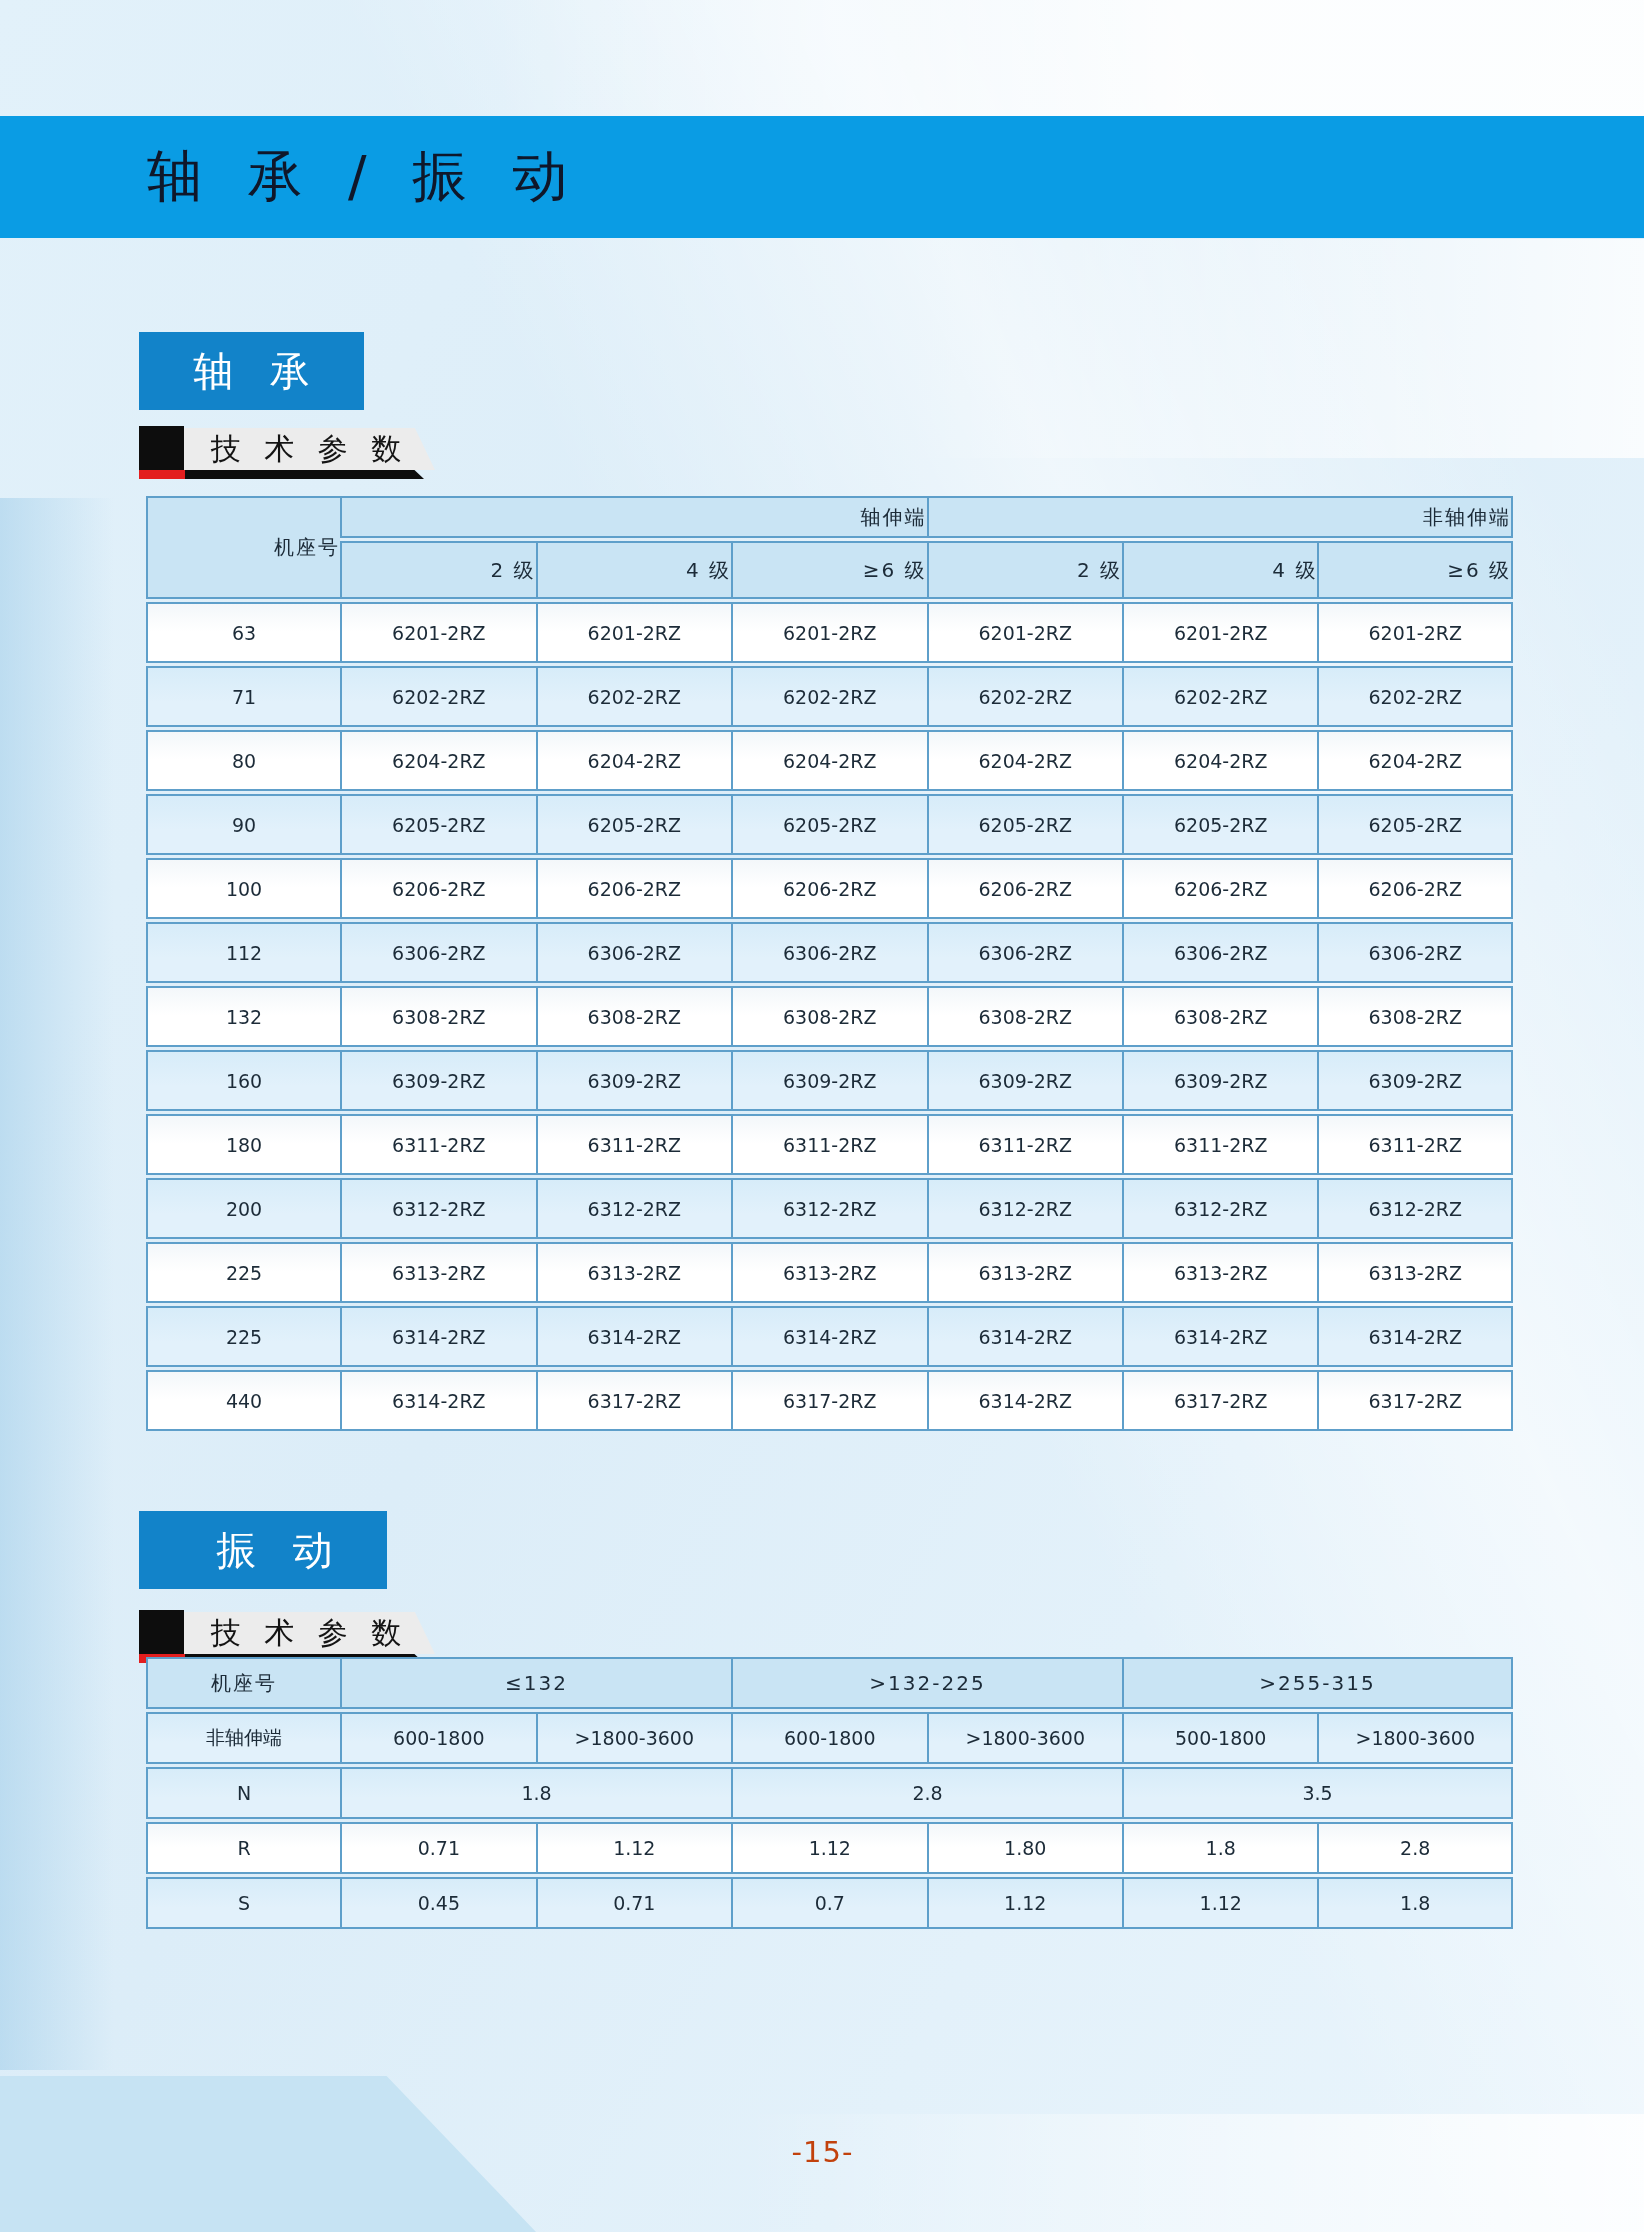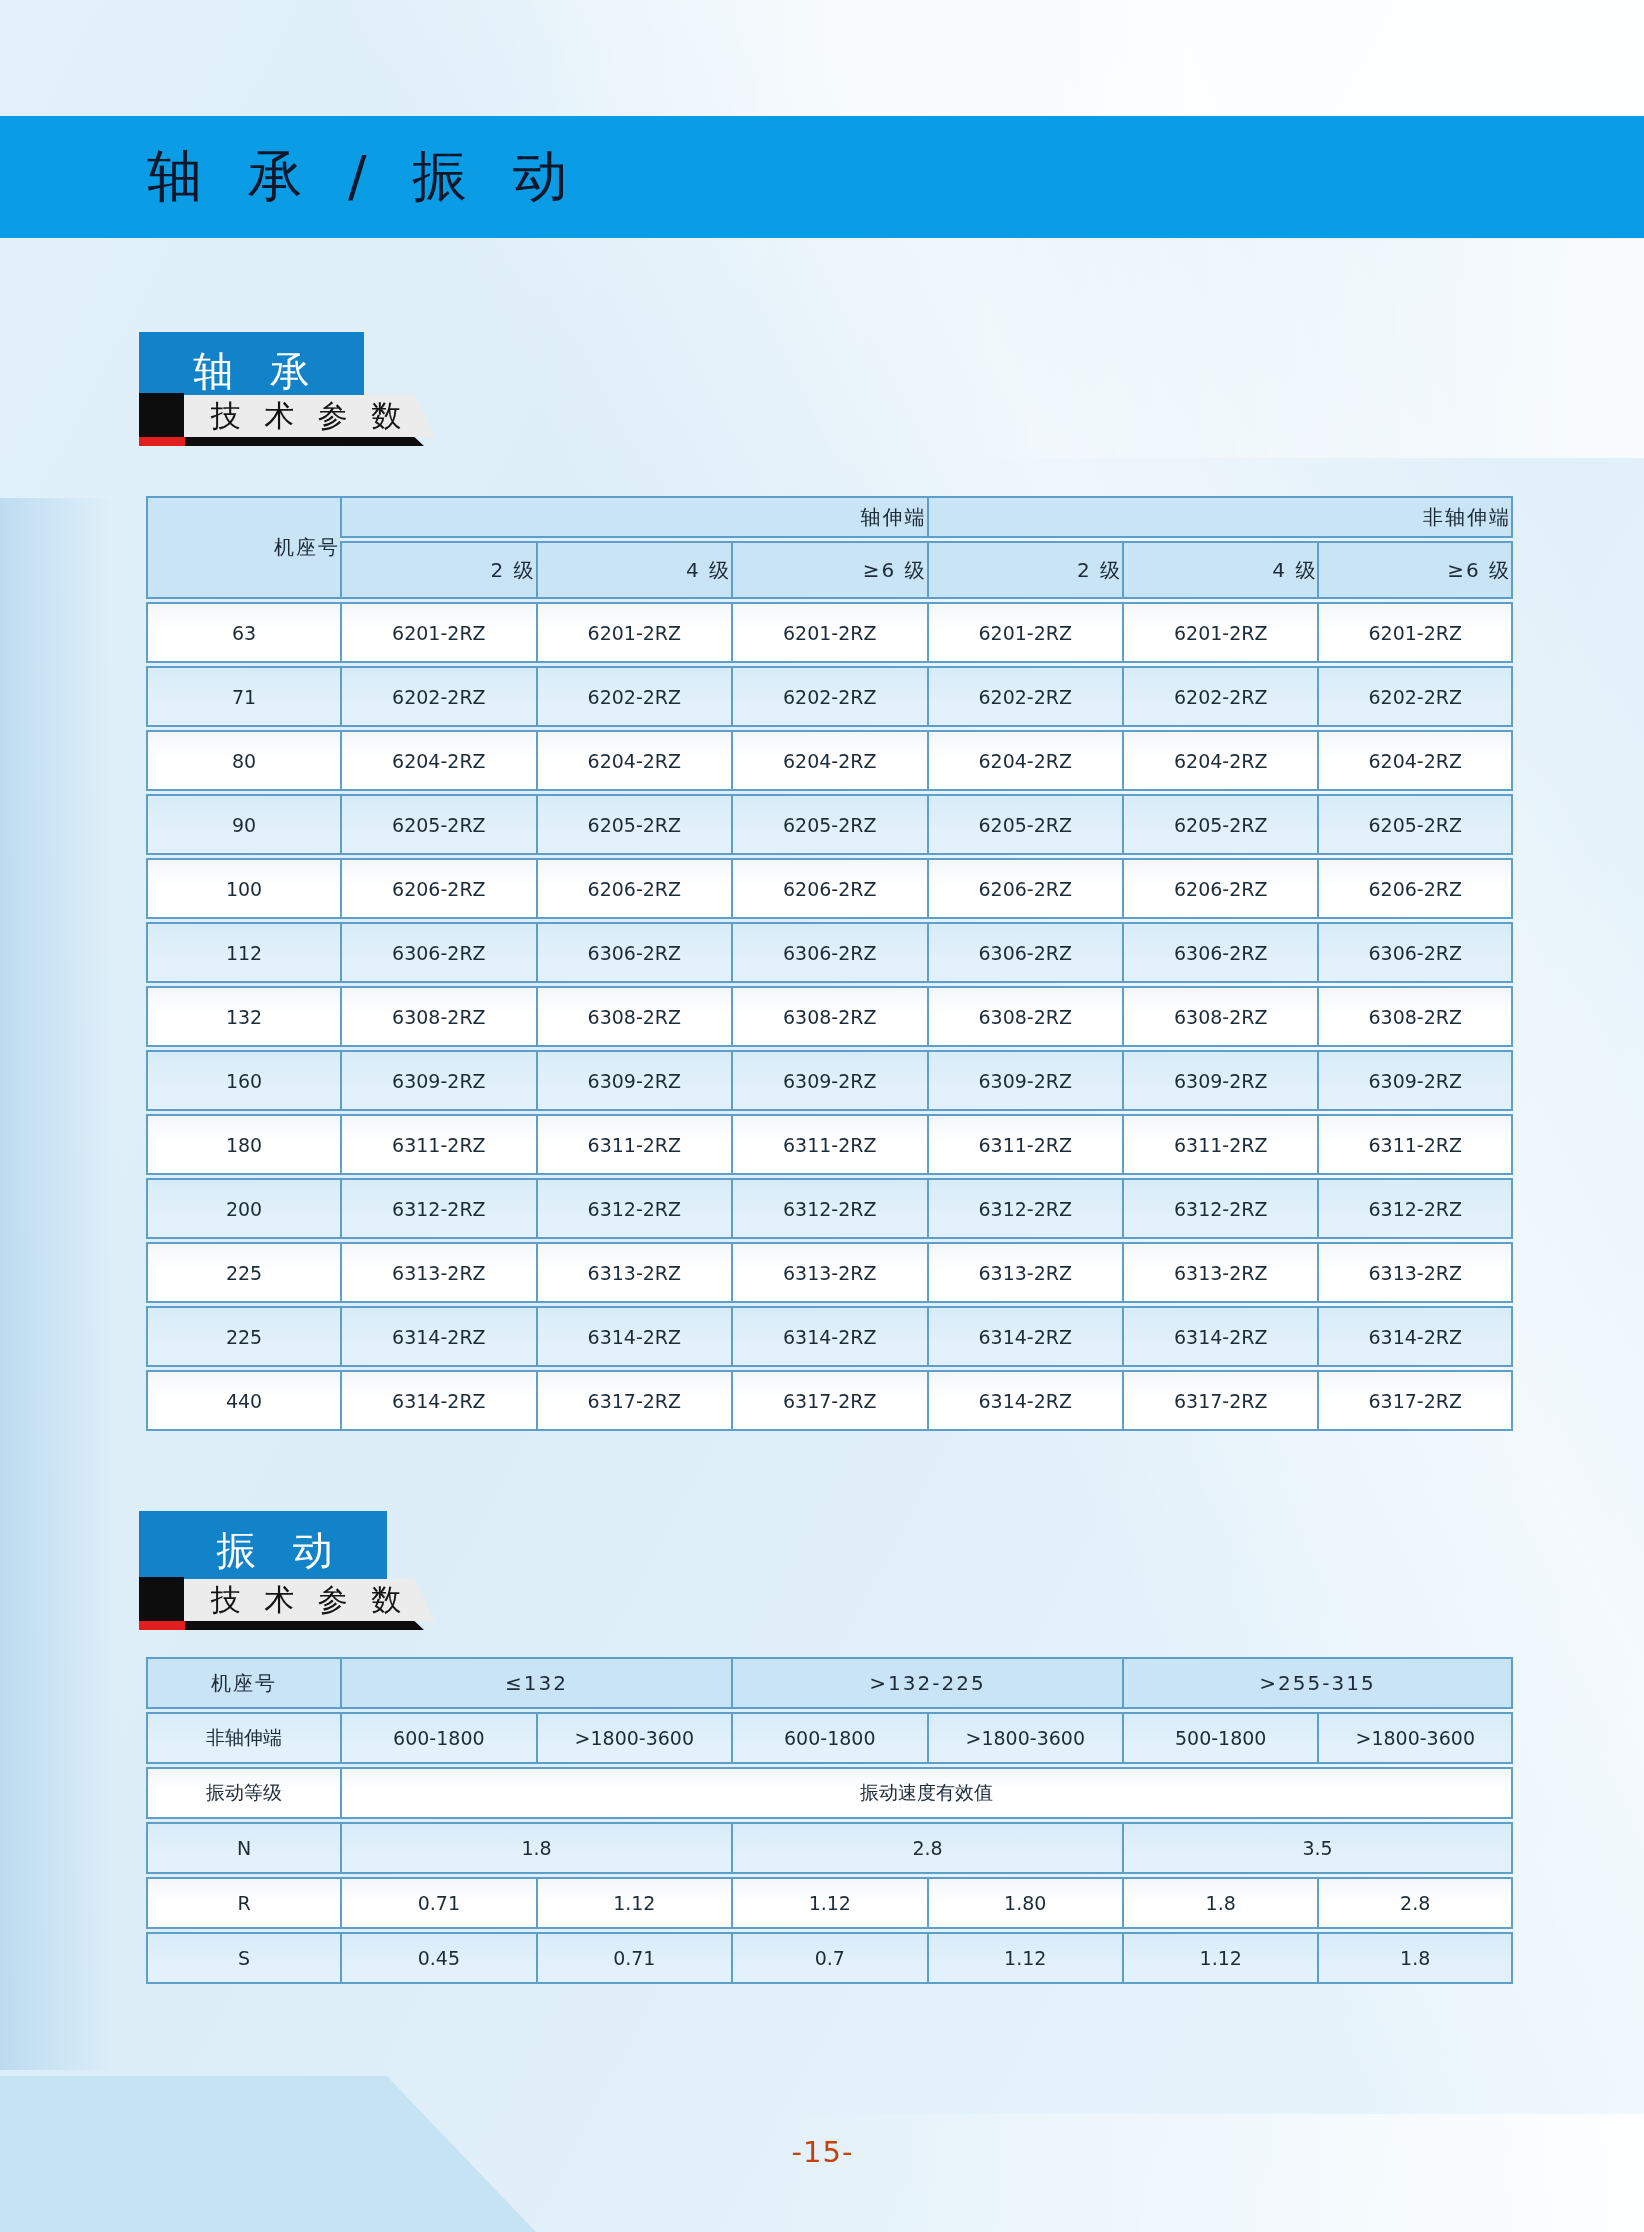--- a/index.html
+++ b/index.html
@@ -30,21 +30,21 @@
   
   .badge{
     position:absolute;left:139px;width:225px;height:78px;
     background:#1283c9;display:flex;align-items:center;justify-content:center;
     color:#fff;font-size:40px;font-weight:500;letter-spacing:12px;text-indent:12px;margin-top:46px;
   }
   .badge-bearing{top:286px;}
   .badge-vibration{top:1465px;padding-left:23px;}
 
   
-  .tp-banner{position:absolute;left:139px;width:308px;height:56px;}
+  .tp-banner{position:absolute;left:139px;width:308px;height:56px;margin-top:33px;}
   .tp-black-square{position:absolute;left:0;top:0;width:45px;height:44px;background:#0d0d0d;}
   .tp-gray{
     position:absolute;left:45px;top:2px;width:251px;height:42px;background:#ececec;
     clip-path:polygon(0 0,92% 0,100% 100%,0 100%);
     display:flex;align-items:center;justify-content:center;
     font-size:30px;color:#141414;letter-spacing:7px;
   }
   .tp-underline{position:absolute;left:0;top:44px;width:285px;height:9px;}
   .tp-underline .red{position:absolute;left:0;top:0;width:46px;height:9px;background:#e31e1e;}
   .tp-underline .black{position:absolute;left:46px;top:0;width:239px;height:9px;background:#0d0d0d;clip-path:polygon(0 0,96% 0,100% 100%,0 100%);}
@@ -285,24 +285,20 @@
       </tr>
       <tr class="alt">
         <td>非轴伸端</td>
         <td>600-1800</td>
         <td>&gt;1800-3600</td>
         <td>600-1800</td>
         <td>&gt;1800-3600</td>
         <td>500-1800</td>
         <td>&gt;1800-3600</td>
       </tr>
-      <tr class="white">
-        <td>振动等级</td>
-        <td colspan="6">振动速度有效值</td>
-      </tr>
       <tr class="alt">
         <td>N</td>
         <td colspan="2">1.8</td>
         <td colspan="2">2.8</td>
         <td colspan="2">3.5</td>
       </tr>
       <tr class="white">
         <td>R</td>
         <td>0.71</td>
         <td>1.12</td>

